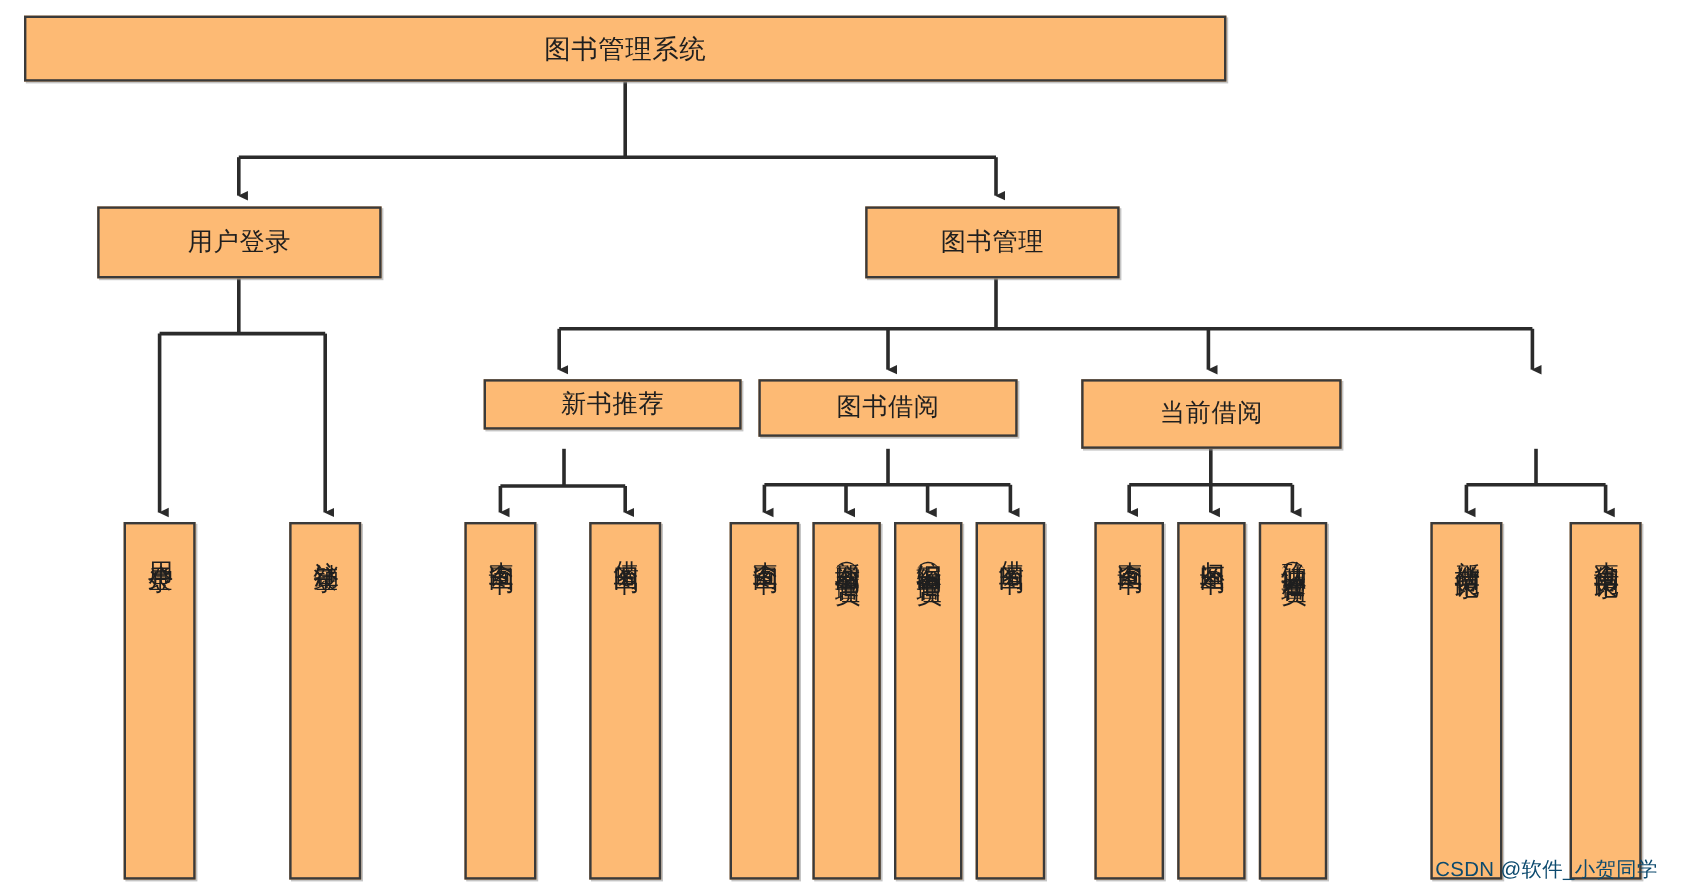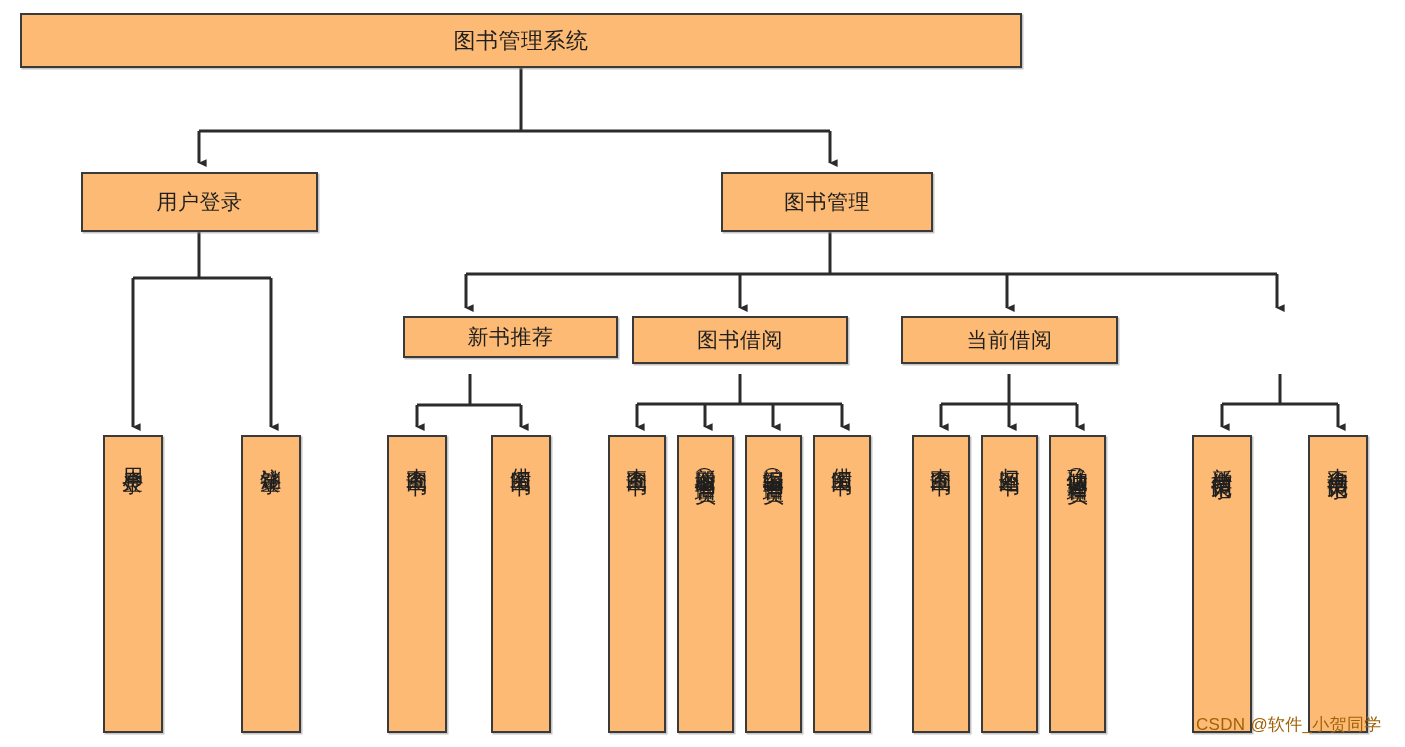--- a/index.html
+++ b/index.html
@@ -64,21 +64,21 @@
     letter-spacing: 2.5px;
     white-space: normal;
     max-height: 280px;
   }
   .watermark {
     position: absolute;
     z-index: 3;
     left: 1196px;
     top: 713px;
     font-size: 17px;
-    color: #a16207;
+    color: #0c4a6e;
     white-space: nowrap;
     letter-spacing: 0.3px;
     pointer-events: none;
   }
 </style>
 </head>
 <body>
 
 <div id="diagram-root">
 
@@ -145,21 +145,21 @@
   </div>
 
   <div class="node" style="left:363px; top:316px; width:215px; height:42px;margin-left:40px;">
     <span class="node-label">新书推荐</span>
   </div>
 
   <div class="node" style="left:632px; top:316px; width:216px; height:48px;">
     <span class="node-label">图书借阅</span>
   </div>
 
-  <div class="node" style="left:901px; top:316px; width:217px; height:48px;align-items:center;">
+  <div class="node" style="left:901px; top:316px; width:217px; height:58px;align-items:center;">
     <span class="node-label">当前借阅</span>
   </div>
 
 
   <div class="node leaf" style="left:103px; top:435px; width:60px; height:298px;">
     <span class="node-label">用户登录</span>
   </div>
 
   <div class="node leaf" style="left:241px; top:435px; width:60px; height:298px;">
     <span class="node-label">注销登录</span>

